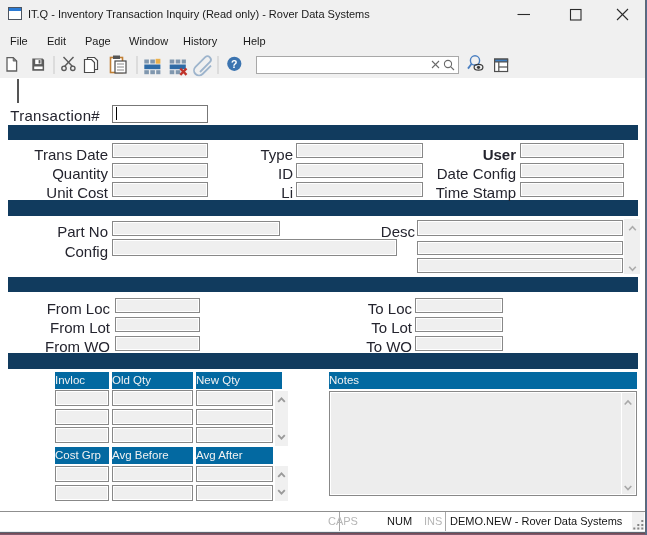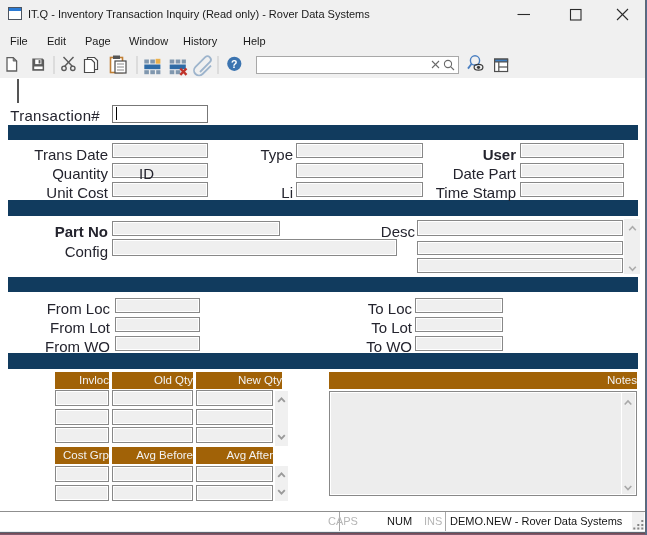--- a/index.html
+++ b/index.html
@@ -2,21 +2,21 @@
 <html><head>
 <meta charset="utf-8">
 <style>
   * { margin:0; padding:0; box-sizing:border-box; }
   html,body { width:647px; height:535px; overflow:hidden; }
   body { position:relative; background:#ffffff; font-family:"Liberation Sans", sans-serif; }
   .abs { position:absolute; }
   .bar { position:absolute; left:8px; width:630px; background:#113b5e; }
   .lbl { position:absolute; color:#24242e; font-size:15px; text-align:right; white-space:nowrap; }
   .inp { position:absolute; background:#efefef; border:1px solid #888888; box-shadow: inset 0 0 0 1px #ffffff; }
-  .hd  { position:absolute; background:#a16207; color:#f2f2f2; font-size:11.5px; text-align:right; }
+  .hd  { position:absolute; background:#0369a1; color:#f2f2f2; font-size:11.5px; text-align:left; }
   .sep { position:absolute; width:1px; background:#d8d8d8; }
 </style>
 </head>
 <body>
 
 <div class="abs" style="left:0;top:0;width:647px;height:78px;background:#f0f0f0;"></div>
 
 <svg class="abs" style="left:8px;top:7px;" width="15" height="14" viewBox="0 0 15 14">
   <rect x="0.5" y="0.5" width="13" height="12" fill="#ffffff" stroke="#4d5560" stroke-width="1"></rect>
   <rect x="1" y="1" width="12" height="3" fill="#2a7ad4"></rect>
@@ -139,33 +139,33 @@
 <div class="bar" style="top:277px;height:15px;"></div>
 <div class="bar" style="top:353px;height:16px;"></div>
 
 <div class="lbl" style="left:0;top:146px;width:108px;">Trans Date</div>
 <div class="lbl" style="left:0;top:165px;width:108px;">Quantity</div>
 <div class="lbl" style="left:0;top:184px;width:108px;">Unit Cost</div>
 <div class="inp" style="left:112px;top:143px;width:96px;height:15px;"></div>
 <div class="inp" style="left:112px;top:163px;width:96px;height:15px;"></div>
 <div class="inp" style="left:112px;top:182px;width:96px;height:15px;"></div>
 <div class="lbl" style="left:0;top:146px;width:293px;">Type</div>
-<div class="lbl" style="left:0;top:165px;width:293px;text-align:center;">ID</div>
+<div class="lbl" style="left:0;top:165px;width:293px;">ID</div>
 <div class="lbl" style="left:0;top:184px;width:293px;">Li</div>
 <div class="inp" style="left:296px;top:143px;width:127px;height:15px;"></div>
 <div class="inp" style="left:296px;top:163px;width:127px;height:15px;"></div>
 <div class="inp" style="left:296px;top:182px;width:127px;height:15px;"></div>
 <div class="lbl" style="left:0;top:146px;width:516px;font-weight:bold;">User</div>
-<div class="lbl" style="left:0;top:165px;width:516px;">Date Part</div>
+<div class="lbl" style="left:0;top:165px;width:516px;">Date Config</div>
 <div class="lbl" style="left:0;top:184px;width:516px;">Time Stamp</div>
 <div class="inp" style="left:520px;top:143px;width:104px;height:15px;"></div>
 <div class="inp" style="left:520px;top:163px;width:104px;height:15px;"></div>
 <div class="inp" style="left:520px;top:182px;width:104px;height:15px;"></div>
 
-<div class="lbl" style="left:0;top:223px;width:108px;font-weight:bold;">Part No</div>
+<div class="lbl" style="left:0;top:223px;width:108px;">Part No</div>
 <div class="inp" style="left:112px;top:221px;width:168px;height:15px;"></div>
 <div class="lbl" style="left:0;top:223px;width:415px;">Desc</div>
 <div class="inp" style="left:417px;top:220px;width:206px;height:16px;"></div>
 <div class="inp" style="left:417px;top:241px;width:206px;height:14px;"></div>
 <div class="inp" style="left:417px;top:258px;width:206px;height:15px;"></div>
 <svg class="abs" style="left:624px;top:219px;" width="16" height="55" viewBox="0 0 16 55">
   <rect x="0" y="0" width="16" height="55" fill="#efefef"></rect>
   <path d="M5.2 11.2 L8.5 7.6 L11.8 11.2" fill="none" stroke="#adadad" stroke-width="1.6"></path>
   <path d="M5.2 47.8 L8.5 51.4 L11.8 47.8" fill="none" stroke="#adadad" stroke-width="1.6"></path>
 </svg>

